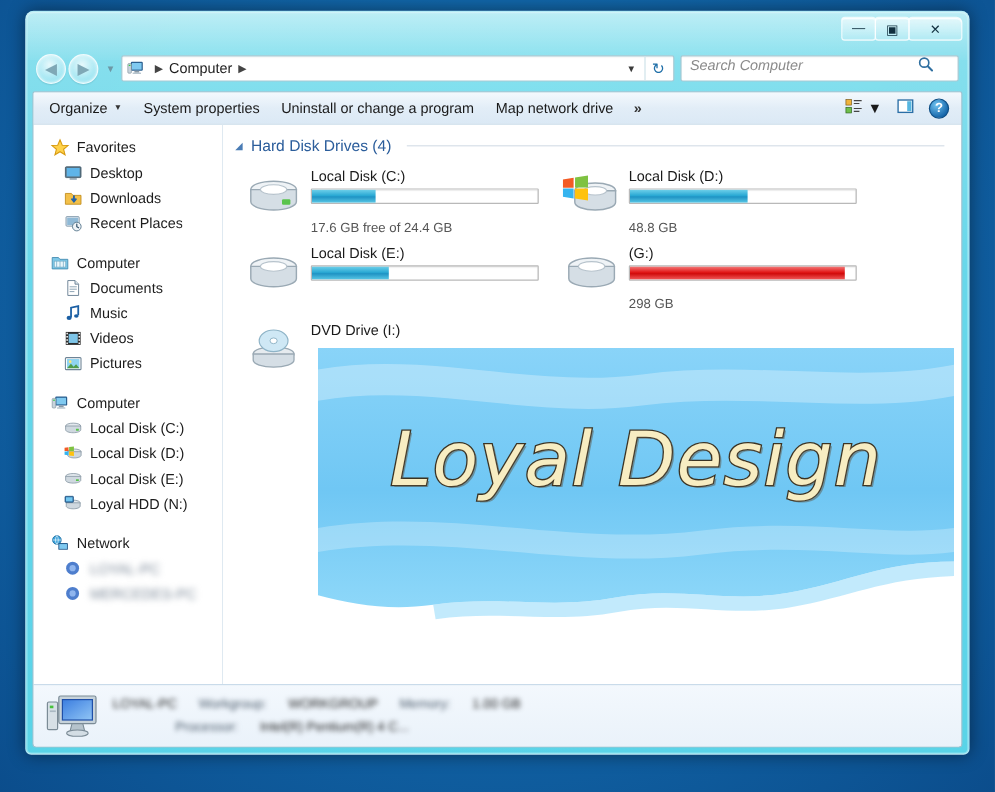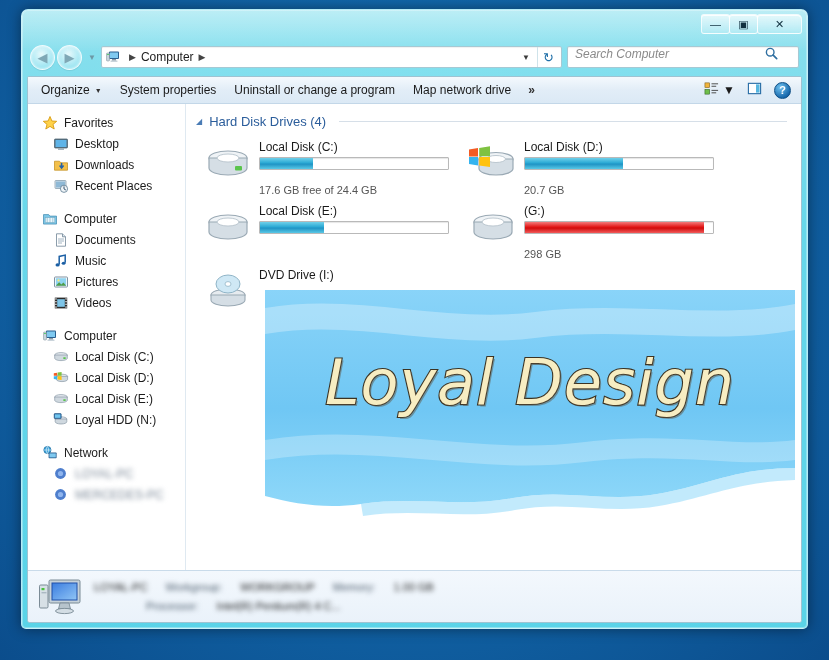--- a/index.html
+++ b/index.html
@@ -451,47 +451,47 @@
                 <path d="M6.2 11.6V3.4l6-1.3v7.6" fill="none" stroke="#1b5fa4" stroke-width="1.5"></path>
                 <ellipse cx="4.6" cy="11.9" rx="2.1" ry="1.7" fill="#1b5fa4"></ellipse>
                 <ellipse cx="10.6" cy="10.3" rx="1.9" ry="1.5" fill="#1b5fa4"></ellipse>
               </svg>
             </span>
             <span class="label">Music</span>
           </div>
           <div class="navitem child">
             <span class="nicon">
               <svg viewBox="0 0 16 16" width="16" height="16">
-                <rect x="1.5" y="3" width="13" height="10" rx="0.8" fill="#ffffff" stroke="#6e8496" stroke-width="0.9"></rect>
-                <rect x="2.8" y="4.2" width="10.4" height="7.6" fill="#8fd4f0"></rect>
-                <circle cx="5.5" cy="6.4" r="1.1" fill="#ffe873"></circle>
-                <path d="M2.8 11.8l3.3-3.6 2.3 2.4 2-2.1 2.8 3.3z" fill="#4f9c4a"></path>
-              </svg>
-            </span>
-            <span class="label">Pictures</span>
-          </div>
-          <div class="navitem child">
-            <span class="nicon">
-              <svg viewBox="0 0 16 16" width="16" height="16">
                 <rect x="1.8" y="2.6" width="12.4" height="10.8" fill="#2b2b2b"></rect>
                 <rect x="4.2" y="4.2" width="7.6" height="7.6" fill="#7ec5e8"></rect>
                 <g fill="#f2f2f2">
                   <rect x="2.3" y="3.3" width="1.3" height="1.3"></rect>
                     <rect x="2.3" y="6" width="1.3" height="1.3"></rect>
                   <rect x="2.3" y="8.7" width="1.3" height="1.3"></rect>
                     <rect x="2.3" y="11.4" width="1.3" height="1.3"></rect>
                   <rect x="12.4" y="3.3" width="1.3" height="1.3"></rect>
                     <rect x="12.4" y="6" width="1.3" height="1.3"></rect>
                   <rect x="12.4" y="8.7" width="1.3" height="1.3"></rect>
                     <rect x="12.4" y="11.4" width="1.3" height="1.3"></rect>
                 </g>
               </svg>
             </span>
             <span class="label">Videos</span>
           </div>
+          <div class="navitem child">
+            <span class="nicon">
+              <svg viewBox="0 0 16 16" width="16" height="16">
+                <rect x="1.5" y="3" width="13" height="10" rx="0.8" fill="#ffffff" stroke="#6e8496" stroke-width="0.9"></rect>
+                <rect x="2.8" y="4.2" width="10.4" height="7.6" fill="#8fd4f0"></rect>
+                <circle cx="5.5" cy="6.4" r="1.1" fill="#ffe873"></circle>
+                <path d="M2.8 11.8l3.3-3.6 2.3 2.4 2-2.1 2.8 3.3z" fill="#4f9c4a"></path>
+              </svg>
+            </span>
+            <span class="label">Pictures</span>
+          </div>
         </div>
 
         <div class="navgroup">
           <div class="navitem">
             <span class="nicon">
               <svg viewBox="0 0 16 16" width="16" height="16">
                 <rect x="4" y="2.5" width="10" height="7.5" rx="1" fill="#2a5f8f"></rect>
                 <rect x="5" y="3.5" width="8" height="5.5" fill="#7fc9f0"></rect>
                 <rect x="7" y="10" width="4" height="1.6" fill="#8a9aa6"></rect>
                 <rect x="5.5" y="11.4" width="7" height="1.3" rx="0.5" fill="#b9c6cf"></rect>
@@ -622,21 +622,21 @@
                   <path d="M0 14.1h9v8.3l-9-1.4z" fill="#35b4ef"></path>
                   <path d="M10.2 14.1H21V24l-10.8-1.6z" fill="#ffc20e"></path>
                 </g>
               </svg>
             </span>
             <div class="tile-info">
               <div class="tile-name">Local Disk (D:)</div>
               <div class="bar-outer">
                 <div class="bar-fill blue" id="bar-d" style="width: 52%;"></div>
               </div>
-              <div class="tile-sub">20.7 GB</div>
+              <div class="tile-sub">48.8 GB</div>
             </div>
           </div>
 
           <div class="tile">
             <span class="tile-icon">
               <svg viewBox="0 0 48 42" width="48" height="42">
                 <ellipse cx="24" cy="15" rx="19" ry="7" fill="#eff3f6" stroke="#9aa9b4" stroke-width="1.2"></ellipse>
                 <path d="M5 15v10c0 3.9 8.5 7 19 7s19-3.1 19-7V15z" fill="#d5dee5" stroke="#9aa9b4" stroke-width="1.2"></path>
                 <ellipse cx="24" cy="15" rx="11" ry="4" fill="#ffffff" stroke="#b7c3cc" stroke-width="0.9"></ellipse>
               </svg>

